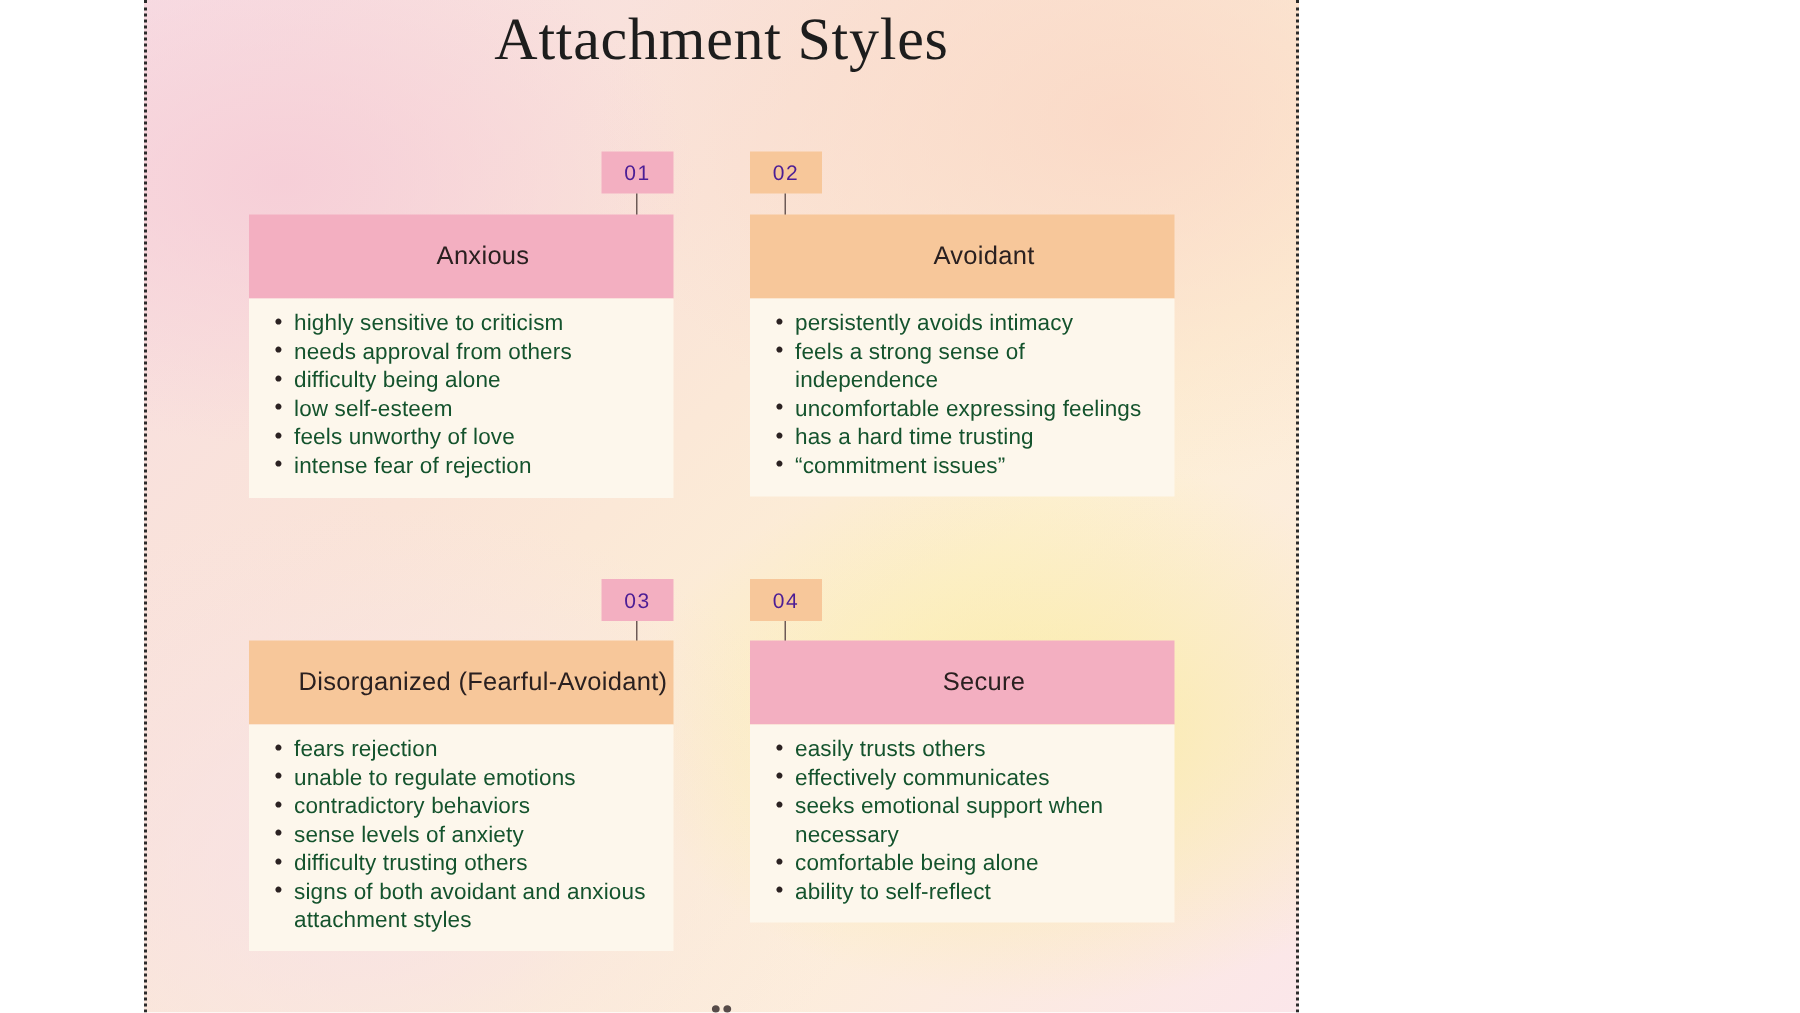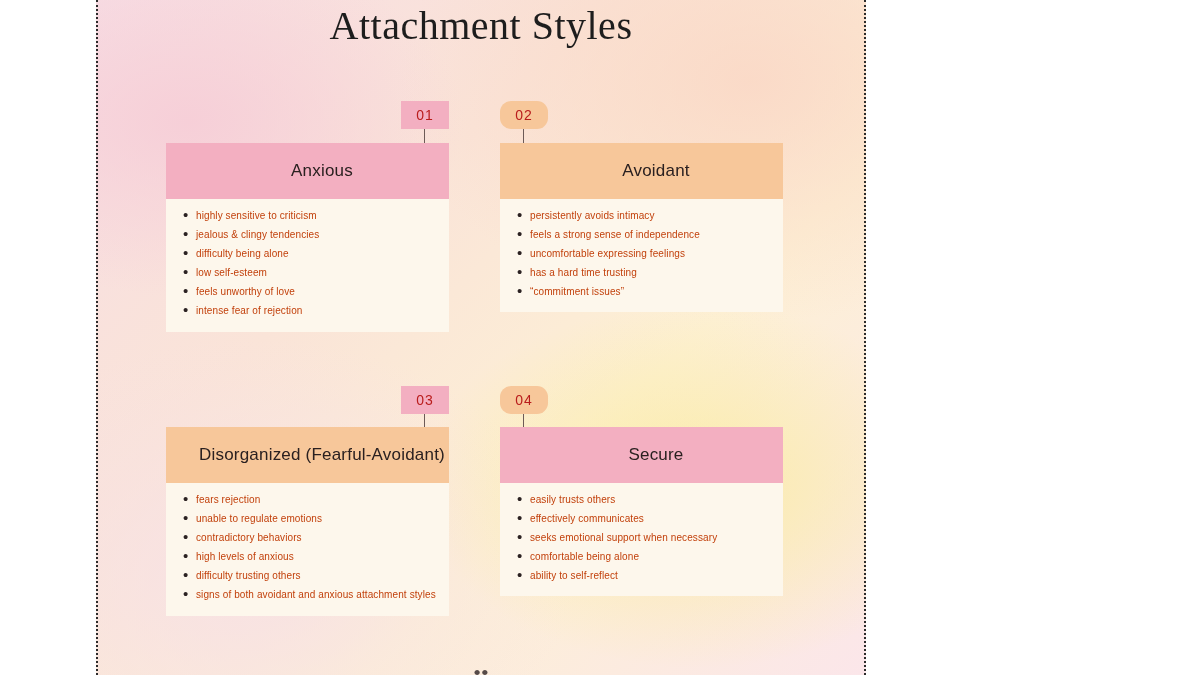--- a/index.html
+++ b/index.html
@@ -84,23 +84,23 @@
     background: #fdf7ec;
     padding: 8px 10px 10px 14px;
   }
   .card-body ul {
     margin: 0;
     padding: 0 0 0 16px;
     list-style: none;
   }
   .card-body li {
     position: relative;
-    font-size: 10px;
+    font-size: 15px;
     line-height: 18.6px;
-    color: #c2410c;
+    color: #14532d;
     margin: 0 0 0.5px 0;
     letter-spacing: 0.1px;
   }
   .card-body li::before {
     content: "•";
     position: absolute;
     left: -13px;
     top: -1px;
     font-size: 15px;
     color: #2b2222;
@@ -108,25 +108,25 @@
 
   
   .numtag {
     position: absolute;
     width: 48px;
     height: 28px;
     display: flex;
     align-items: center;
     justify-content: center;
     font-size: 14px;
-    color: #b91c1c;
+    color: #4c1d95;
     letter-spacing: 1px;
   }
   .tag-pink { background: #f3afc1; }
-  .tag-peach { background: #f7c79a; border-radius: 11px; }
+  .tag-peach { background: #f7c79a; }
   .stem {
     position: absolute;
     width: 0;
     border-left: 1.5px solid #6d5a56;
   }
   #tag-1 { left: 305px; top: 101px; }
   #stem-1 { left: 328px; top: 129px; height: 22px; }
   #tag-2 { left: 404px; top: 101px; }
   #stem-2 { left: 427px; top: 129px; height: 22px; }
   #tag-3 { left: 305px; top: 386px; }
@@ -165,21 +165,21 @@
     <div class="stem" id="stem-3"></div>
 
     <div class="numtag tag-peach" id="tag-4">04</div>
     <div class="stem" id="stem-4"></div>
 
     <div class="card" id="card-1">
       <div class="card-header hdr-pink">Anxious</div>
       <div class="card-body">
         <ul>
           <li>highly sensitive to criticism</li>
-          <li>jealous &amp; clingy tendencies</li>
+          <li>needs approval from others</li>
           <li>difficulty being alone</li>
           <li>low self-esteem</li>
           <li>feels unworthy of love</li>
           <li>intense fear of rejection</li>
         </ul>
       </div>
     </div>
 
     <div class="card" id="card-2">
       <div class="card-header hdr-peach">Avoidant</div>
@@ -194,21 +194,21 @@
       </div>
     </div>
 
     <div class="card" id="card-3">
       <div class="card-header hdr-peach">Disorganized (Fearful-Avoidant)</div>
       <div class="card-body">
         <ul>
           <li>fears rejection</li>
           <li>unable to regulate emotions</li>
           <li>contradictory behaviors</li>
-          <li>high levels of anxious</li>
+          <li>sense levels of anxiety</li>
           <li>difficulty trusting others</li>
           <li>signs of both avoidant and anxious attachment styles</li>
         </ul>
       </div>
     </div>
 
     <div class="card" id="card-4">
       <div class="card-header hdr-pink">Secure</div>
       <div class="card-body">
         <ul>

